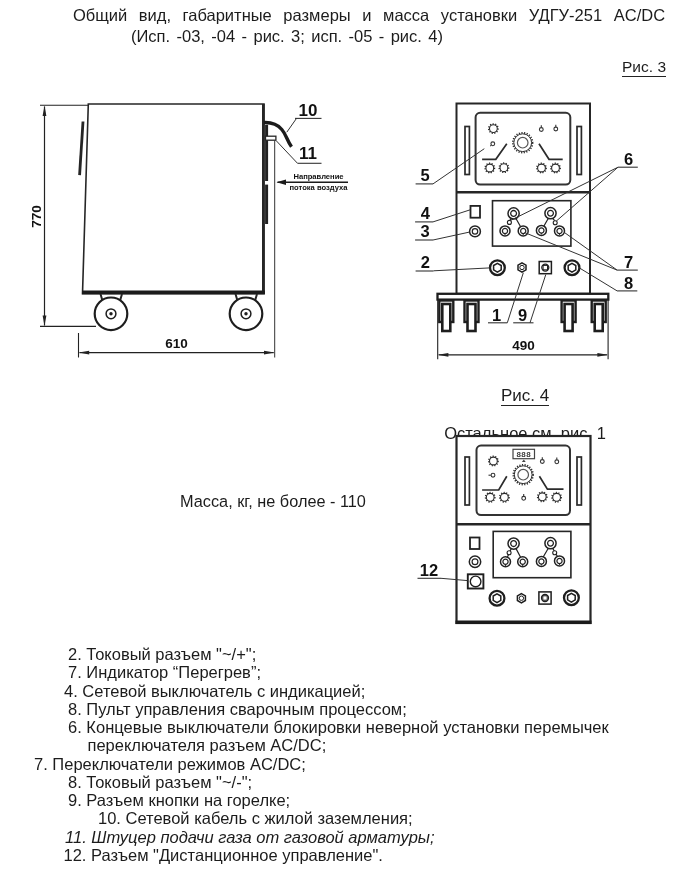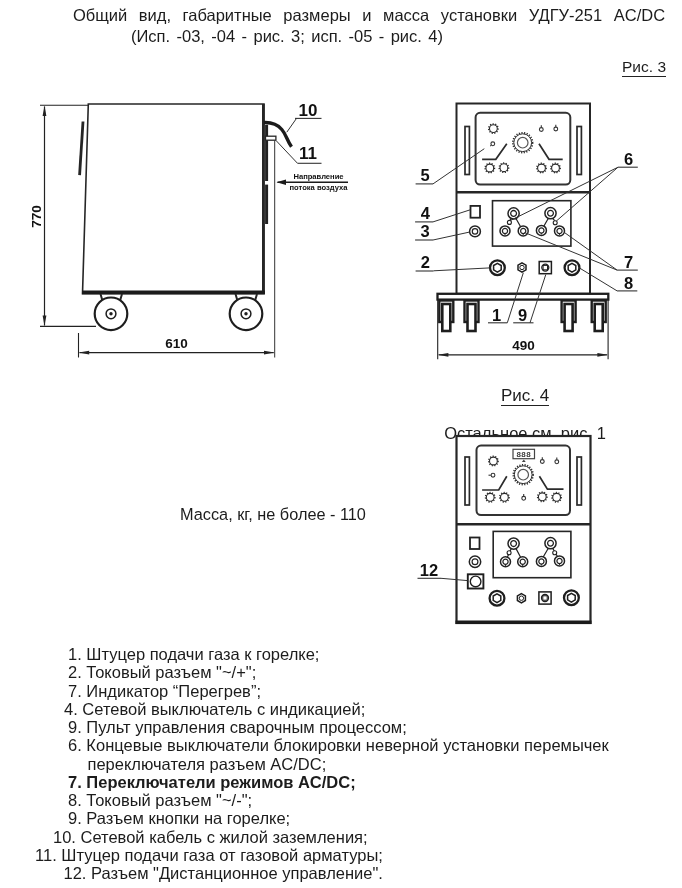--- a/index.html
+++ b/index.html
@@ -13,47 +13,46 @@
 <div class="abs" style="top:6px;left:0;width:682px;text-align:center;font-size:16.5px;word-spacing:7px;white-space:nowrap;padding-left:28px;">Общий вид, габаритные размеры и масса установки УДГУ-251 AC/DC</div>
 
 <div class="abs" style="top:26.5px;left:0;width:574px;text-align:center;font-size:16.5px;word-spacing:1.8px;">(Исп. -03, -04 - рис. 3; исп. -05 - рис. 4)</div>
 
 <div class="abs" style="top:58px;left:0;width:666px;text-align:right;font-size:15.5px;"><span style="border-bottom:1.3px solid #222;padding-bottom:1px;">Рис. 3</span></div>
 
 <div class="abs" style="top:385.5px;left:420px;width:210px;text-align:center;font-size:17px;"><span style="border-bottom:1.3px solid #222;padding-bottom:0;">Рис. 4</span></div>
 
 <div class="abs" style="top:424px;left:420px;width:210px;text-align:center;font-size:16.5px;white-space:nowrap;">Остальное см. рис. 1</div>
 
-<div class="abs" style="top:505px;left:180px;font-size:16.3px;">Масса, кг, не более - 110</div>
+<div class="abs" style="top:492px;left:180px;font-size:16.3px;">Масса, кг, не более - 110</div>
 
 <div class="abs" style="top:645px;left:0;font-size:16.5px;line-height:18.25px;">
 
-<div style="margin-left:68px;">1. Штуцер подачи газа к горелке;</div>
 
 <div style="margin-left:68px;">2. Токовый разъем "~/+";</div>
 
 <div style="margin-left:68px;">7. Индикатор “Перегрев”;</div>
 
 <div style="margin-left:64px;">4. Сетевой выключатель с индикацией;</div>
 
-<div style="margin-left:68px;">9. Пульт управления сварочным процессом;</div>
+<div style="margin-left:68px;">8. Пульт управления сварочным процессом;</div>
 
 <div style="margin-left:68px;">6. Концевые выключатели блокировки неверной установки перемычек</div>
 
 <div style="margin-left:87.5px;">переключателя разъем AC/DC;</div>
 
-<div style="margin-left:68px;font-weight:bold;">7. Переключатели режимов AC/DC;</div>
+<div style="margin-left:34px;">7. Переключатели режимов AC/DC;</div>
 
 <div style="margin-left:68px;">8. Токовый разъем "~/-";</div>
 
 <div style="margin-left:68px;">9. Разъем кнопки на горелке;</div>
 
-<div style="margin-left:53px;">10. Сетевой кабель с жилой заземления;</div>
-
-<div style="margin-left:35px;">11. Штуцер подачи газа от газовой арматуры;</div>
+<div style="margin-left:98px;">10. Сетевой кабель с жилой заземления;</div>
+
+<div style="margin-left:65px;font-style:italic;">11. Штуцер подачи газа от газовой арматуры;</div>
 
 <div style="margin-left:63.5px;">12. Разъем "Дистанционное управление".</div>
 </div>
 <svg class="abs" style="top:0;left:0;" width="682" height="888" viewBox="0 0 682 888">
 <defs>
 <g id="knobS">
   <circle r="3.9" fill="none" stroke="#2b2b2b" stroke-width="1.1"></circle>
   <circle r="4.7" fill="none" stroke="#2b2b2b" stroke-width="1.5" stroke-dasharray="1.1 1.5"></circle>
 </g>
 <g id="knobB">

